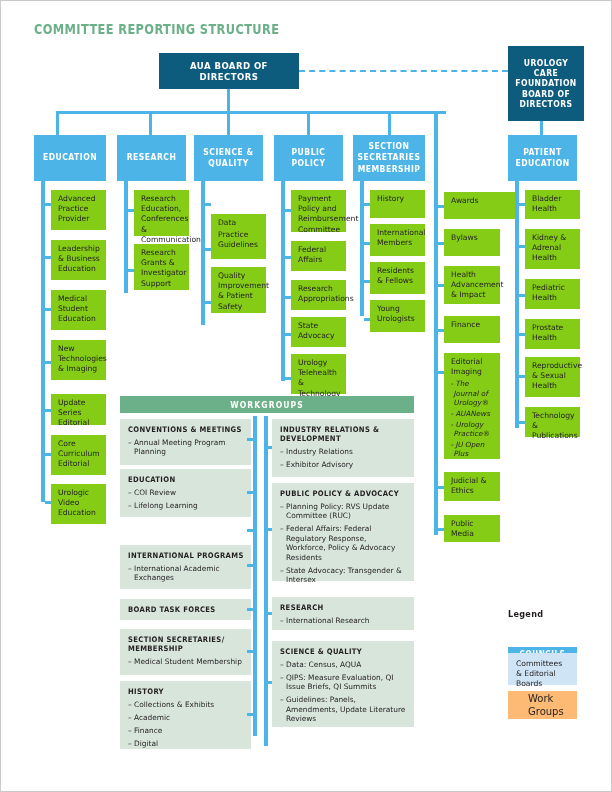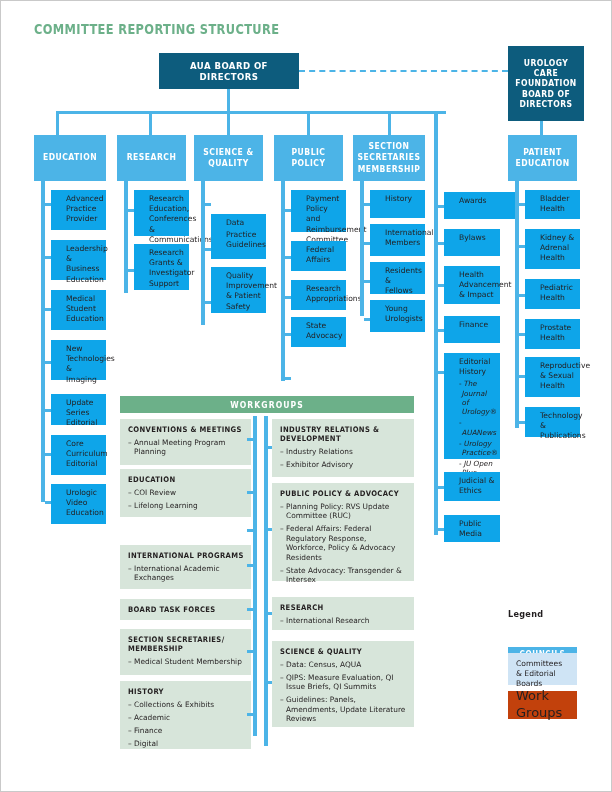--- a/index.html
+++ b/index.html
@@ -29,23 +29,23 @@
     font-weight:bold;letter-spacing:.45px;line-height:1.18;
     font-family:"DejaVu Sans Condensed","DejaVu Sans",sans-serif;
   }
   .council{
     position:absolute;background:#4cb4e7;color:#ffffff;
     display:flex;align-items:center;justify-content:center;text-align:center;
     font-weight:bold;font-size:8.5px;letter-spacing:.5px;line-height:1.3;
     font-family:"DejaVu Sans Condensed","DejaVu Sans",sans-serif;
   }
   .cmte{
-    position:absolute;background:#0ea5e9;color:#231f20;
+    position:absolute;background:#84cc16;color:#231f20;
     font-size:7.6px;line-height:1.34;
-    padding:4px 5px 4px 15px;box-sizing:border-box;
+    padding:4px 5px 4px 7px;box-sizing:border-box;
   }
   .cmte .sublist{margin-top:2px;}
   .cmte .sub{
     font-size:7.2px;font-style:italic;line-height:1.3;
     padding-left:3px;text-indent:-3px;margin-top:1.5px;
   }
   .cmte .sub .plain{font-style:normal;}
 
   
   .vrail{position:absolute;background:#4cb4e7;width:3px;}
@@ -85,22 +85,22 @@
     position:absolute;background:#4cb4e7;color:#fff;
     display:flex;align-items:center;justify-content:center;
     font-weight:bold;font-size:8px;letter-spacing:.6px;
     font-family:"DejaVu Sans Condensed","DejaVu Sans",sans-serif;
   }
   .lg-cmte{
     position:absolute;background:#cfe4f5;font-size:7.6px;line-height:1.3;
     padding:6px 8px;box-sizing:border-box;
   }
   .lg-wg{
-    position:absolute;background:#c2410c;font-size:13px;line-height:1.3;
-    padding:6px 8px;box-sizing:border-box;display:flex;align-items:center;
+    position:absolute;background:#fdba74;font-size:10px;line-height:1.3;
+    padding:6px 20px;box-sizing:border-box;display:flex;align-items:center;
   }
 </style>
 </head>
 <body>
 
 <div class="page">
 
   <div class="title">COMMITTEE REPORTING STRUCTURE</div>
 
   <div class="navy" style="left:158px;top:52px;width:140px;height:36px;font-size:9.5px;">AUA BOARD OF DIRECTORS</div>
@@ -156,20 +156,21 @@
   <div class="lbar" style="left:280px;top:180px;height:200px;"></div>
   <div class="stub" style="left:284px;top:208px;"></div>
   <div class="cmte" style="left:290px;top:189px;width:55px;height:42px;">Payment Policy and Reimbursement Committee</div>
   <div class="stub" style="left:284px;top:255px;"></div>
   <div class="cmte" style="left:290px;top:240px;width:55px;height:30px;">Federal Affairs</div>
   <div class="stub" style="left:284px;top:295px;"></div>
   <div class="cmte" style="left:290px;top:279px;width:55px;height:30px;">Research Appropriations</div>
   <div class="stub" style="left:284px;top:332px;"></div>
   <div class="cmte" style="left:290px;top:316px;width:55px;height:30px;">State Advocacy</div>
   <div class="stub" style="left:284px;top:376px;"></div>
+  <div class="cmte" style="left:290px;top:353px;width:55px;height:40px;">Urology Telehealth &amp; Technology</div>
 
   <div class="vrail" style="left:387px;top:110px;height:24px;"></div>
   <div class="council" style="left:352px;top:134px;width:72px;height:46px;">SECTION SECRETARIES MEMBERSHIP</div>
   <div class="lbar" style="left:359px;top:180px;height:135px;"></div>
   <div class="stub" style="left:363px;top:202px;"></div>
   <div class="cmte" style="left:369px;top:189px;width:55px;height:28px;">History</div>
   <div class="stub" style="left:363px;top:241px;"></div>
   <div class="cmte" style="left:369px;top:223px;width:55px;height:32px;">International Members</div>
   <div class="stub" style="left:363px;top:279px;"></div>
   <div class="cmte" style="left:369px;top:261px;width:55px;height:32px;">Residents &amp; Fellows</div>
@@ -181,21 +182,21 @@
   <div class="cmte" style="left:443px;top:191px;width:72px;height:27px;">Awards</div>
   <div class="stub" style="left:437px;top:241px;"></div>
   <div class="cmte" style="left:443px;top:228px;width:56px;height:27px;">Bylaws</div>
   <div class="stub" style="left:437px;top:283px;"></div>
   <div class="cmte" style="left:443px;top:265px;width:56px;height:38px;">Health Advancement &amp; Impact</div>
   <div class="stub" style="left:437px;top:328px;"></div>
   <div class="cmte" style="left:443px;top:315px;width:56px;height:27px;">Finance</div>
 
   <div class="stub" style="left:437px;top:370px;"></div>
   <div class="cmte" style="left:443px;top:352px;width:56px;height:106px;">
-    <div>Editorial History</div>
+    <div>Editorial Imaging</div>
     <div class="sublist">
       <div class="sub"><span class="plain">- </span>The Journal of Urology®</div>
       <div class="sub"><span class="plain">- </span>AUANews</div>
       <div class="sub"><span class="plain">- </span>Urology Practice®</div>
       <div class="sub"><span class="plain">- </span>JU Open Plus</div>
     </div>
   </div>
 
   <div class="stub" style="left:437px;top:485px;"></div>
   <div class="cmte" style="left:443px;top:471px;width:56px;height:29px;">Judicial &amp; Ethics</div>

